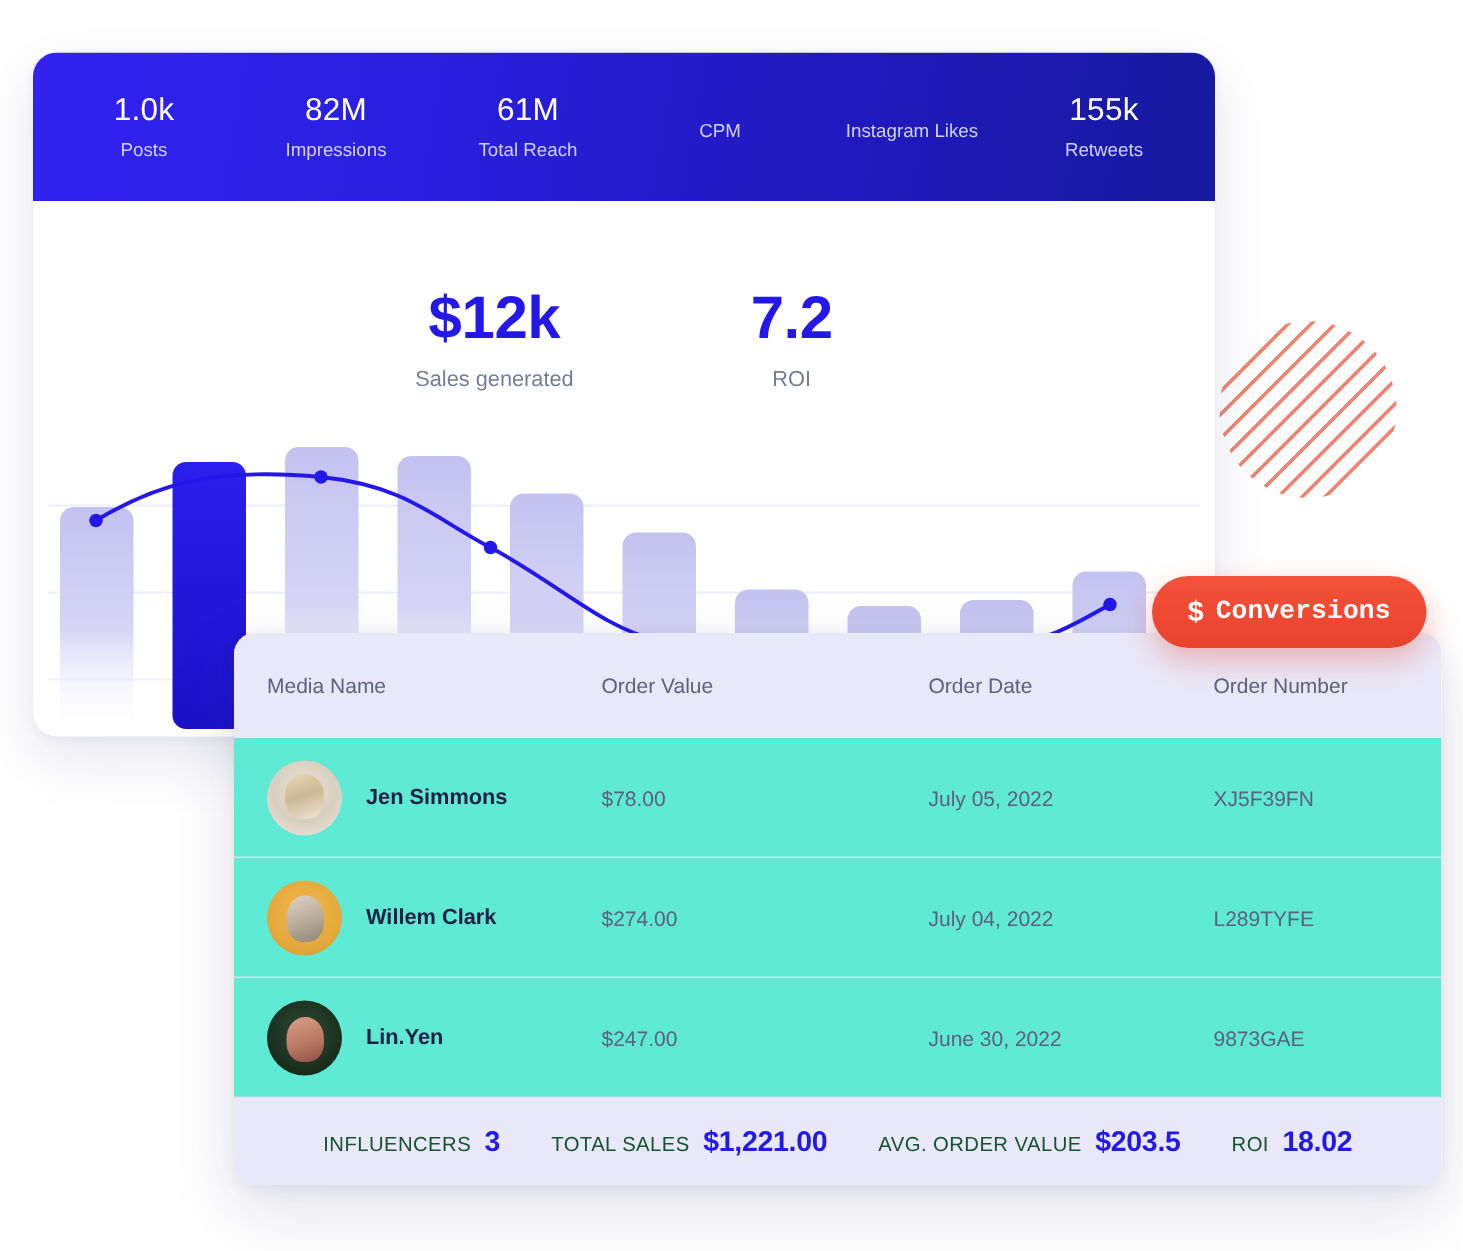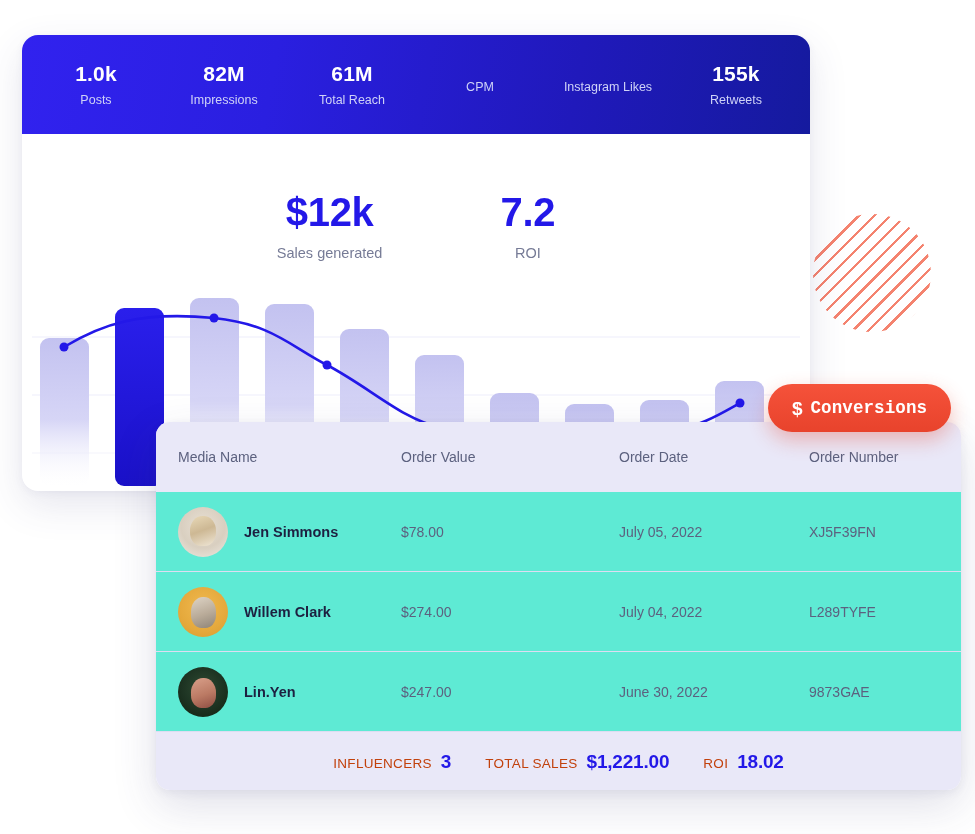--- a/index.html
+++ b/index.html
@@ -58,21 +58,21 @@
     box-sizing: border-box;
   }
   .stat {
     text-align: center;
     flex: 1 1 0;
     min-width: 0;
   }
   .stat-value {
     color: #ffffff;
     font-size: 21px;
-    font-weight: bold;
+    font-weight: normal;
     letter-spacing: 0.2px;
     line-height: 1.25;
     white-space: nowrap;
   }
   .stat-label {
     color: #cfd2f7;
     font-size: 12.5px;
     font-weight: normal;
     margin-top: 5px;
     line-height: 1.2;
@@ -244,21 +244,21 @@
     gap: 34px;
     margin-top: auto;
     flex-shrink: 0;
   }
   .summary-item {
     display: flex;
     align-items: baseline;
     gap: 9px;
   }
   .summary-label {
-    color: #c2410c;
+    color: #14532d;
     font-size: 13.5px;
     letter-spacing: 0.3px;
   }
   .summary-value {
     color: #2318e8;
     font-size: 19px;
     font-weight: bold;
     letter-spacing: -0.2px;
   }
 </style>
@@ -406,17 +406,21 @@
   <div class="table-footer">
     <div class="summary-item">
       <span class="summary-label">INFLUENCERS</span>
       <span class="summary-value">3</span>
     </div>
     <div class="summary-item">
       <span class="summary-label">TOTAL SALES</span>
       <span class="summary-value">$1,221.00</span>
     </div>
     <div class="summary-item">
+      <span class="summary-label">AVG. ORDER VALUE</span>
+      <span class="summary-value">$203.5</span>
+    </div>
+    <div class="summary-item">
       <span class="summary-label">ROI</span>
       <span class="summary-value">18.02</span>
     </div>
   </div>
 </div>
 
 </body></html>

